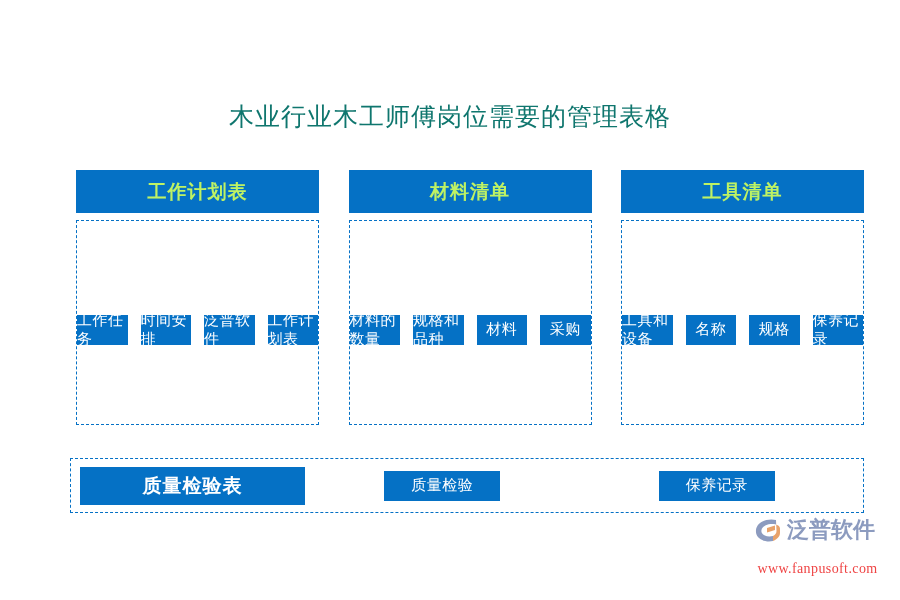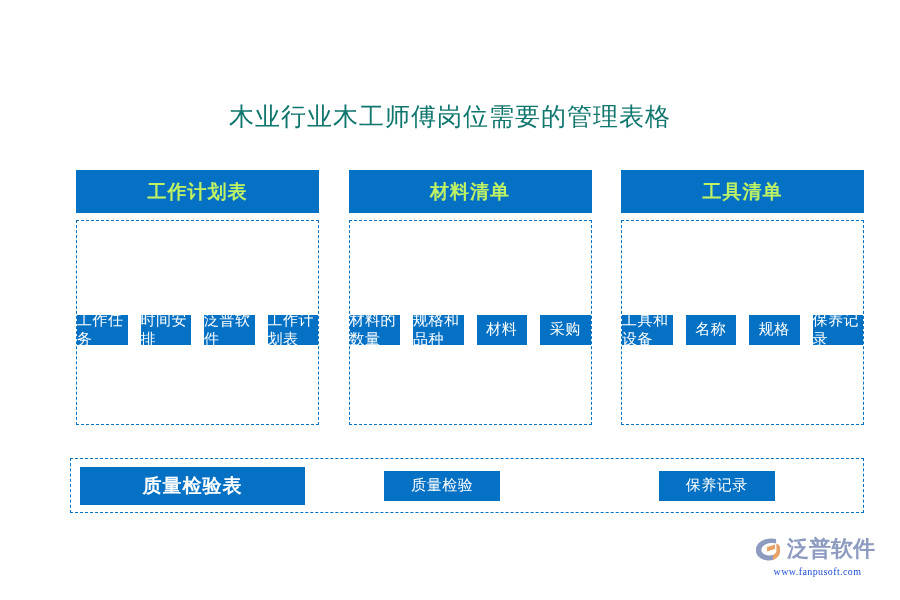--- a/index.html
+++ b/index.html
@@ -163,23 +163,23 @@
   }
   .logo-name {
     font-size: 22px;
     color: #8c9bbf;
     font-weight: 700;
     letter-spacing: 0px;
     font-family: "DejaVu Sans", "Liberation Sans", sans-serif;
     line-height: 1;
   }
   .logo-url {
-    margin-top: 2px;
-    font-size: 10px;
-    color: #1d4ed8;
+    margin-top: 16px;
+    font-size: 14px;
+    color: #ef4444;
     letter-spacing: 0.4px;
     font-family: "Liberation Serif", "DejaVu Serif", serif;
     align-self: center;
     padding-left: 4px;
   }
 </style>
 </head>
 <body>
 
 <div class="page">

